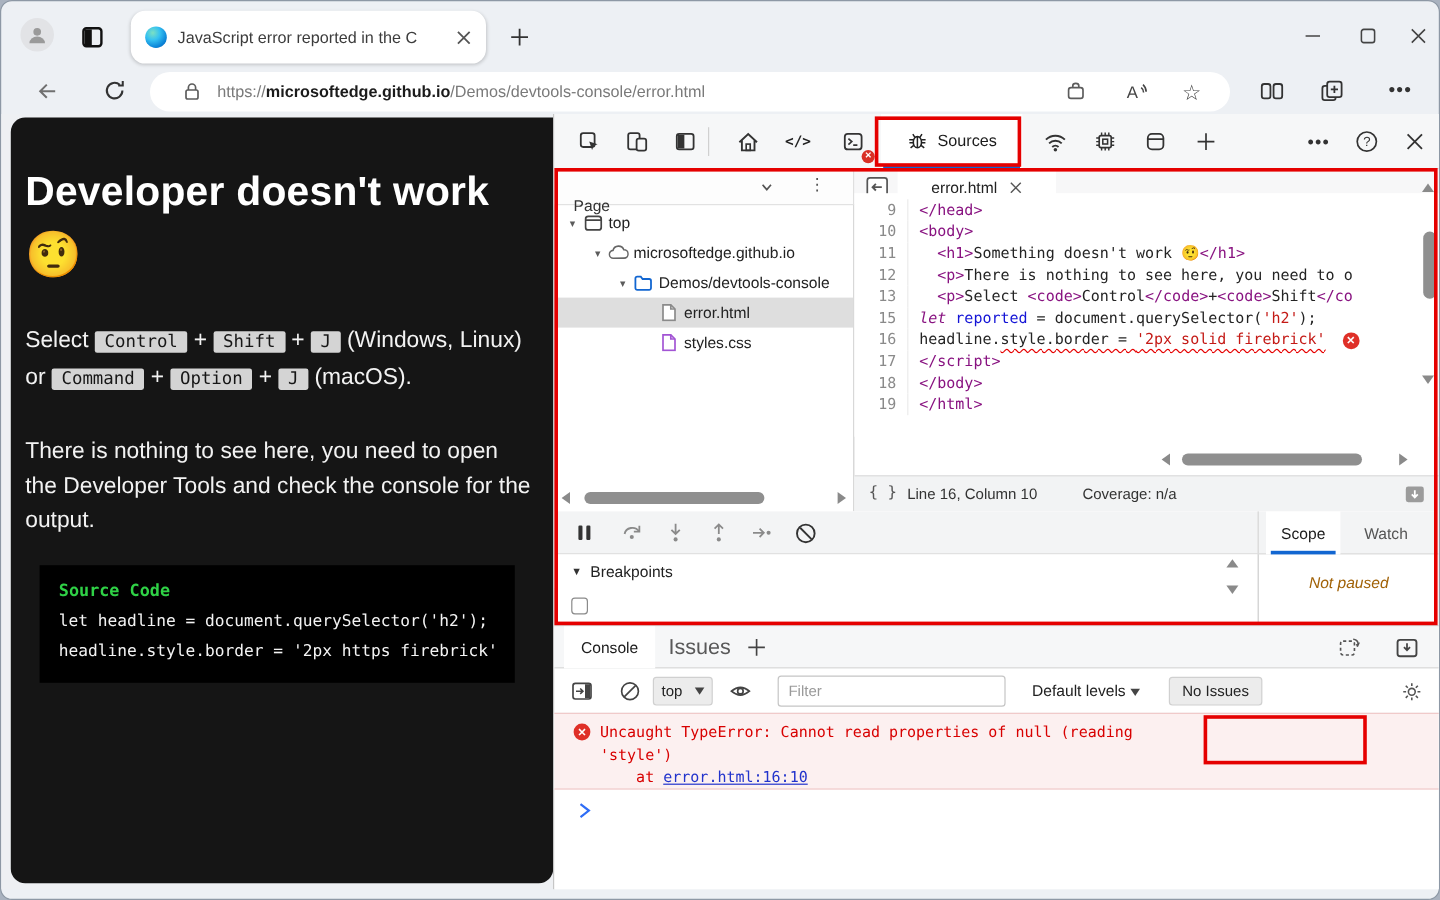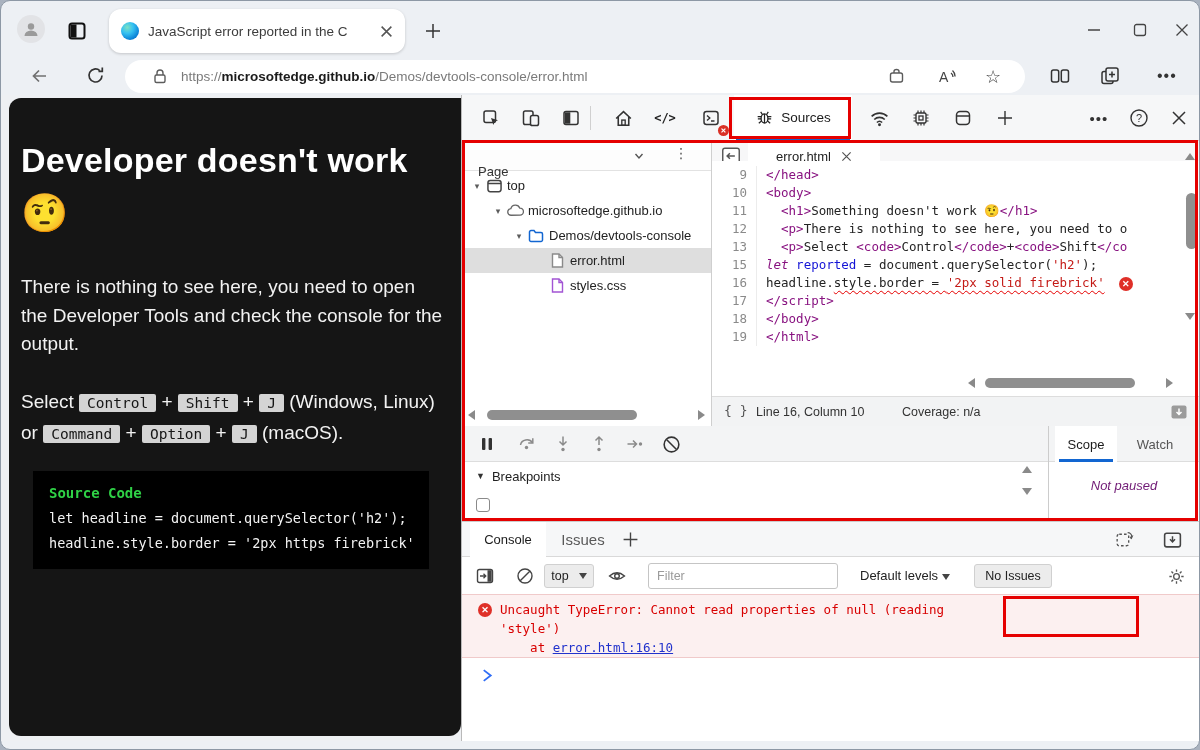--- a/index.html
+++ b/index.html
@@ -95,27 +95,27 @@
   .dbtn { position:absolute; top:6px; width:26px; height:24px; display:flex; align-items:center; justify-content:center; }
   #bp-row { position:absolute; left:0; top:36px; right:0; height:28px; display:flex; align-items:center; padding-left:14px; gap:7px; background:#fff; }
   #bp-row .tri { font-size:9px; color:#333; }
   #bp-label { font-size:13px; color:#222; }
   #bp-partial { position:absolute; left:14px; top:72px; width:14px; height:14px; border:1px solid #8a8a8a; border-radius:3px; background:#fff; }
   #dbg-right { position:absolute; left:586px; top:0; right:0; height:94px; border-left:1px solid #ccc; }
   #scope-tabs { position:absolute; left:0; top:0; right:0; height:36px; background:#f3f4f5; border-bottom:1px solid #ddd; }
   #tab-scope { position:absolute; left:6px; top:0; width:62px; height:36px; background:#fff; display:flex; align-items:center; justify-content:center; font-size:13px; color:#1b1b1b; }
   #tab-scope .bar { position:absolute; left:4px; right:4px; bottom:0; height:3px; background:#1266d1; }
   #tab-watch { position:absolute; left:76px; top:0; width:60px; height:36px; display:flex; align-items:center; justify-content:center; font-size:13px; color:#555; }
-  #not-paused { position:absolute; left:0; right:0; top:52px; text-align:center; font-size:13px; font-style:italic; color:#701a75; }
+  #not-paused { position:absolute; left:0; right:0; top:52px; text-align:center; font-size:13px; font-style:italic; color:#a16207; }
 
   
   #console { position:absolute; left:0; top:426px; right:0; bottom:0; border-top:1px solid #ccc; background:#fff; }
   #console-tabbar { position:absolute; left:0; top:0; right:0; height:35px; background:#f6f7f8; border-bottom:1px solid #d9d9d9; }
   #tab-console { position:absolute; left:8px; top:0; width:76px; height:35px; background:#fff; display:flex; align-items:center; justify-content:center; font-size:13px; color:#1b1b1b; }
-  #tab-issues { position:absolute; left:92px; top:0; width:58px; height:35px; display:flex; align-items:center; justify-content:center; font-size:15px; color:#595959; }
+  #tab-issues { position:absolute; left:92px; top:0; width:58px; height:35px; display:flex; align-items:center; justify-content:center; font-size:18px; color:#595959; }
   #console-toolbar { position:absolute; left:0; top:35px; right:0; height:38px; border-bottom:1px solid #e3e3e3; }
   .ctbtn { position:absolute; top:7px; width:26px; height:24px; display:flex; align-items:center; justify-content:center; }
   .pill { background:#ececec; border:1px solid #d0d0d0; border-radius:3px; font-size:12.5px; color:#222; display:flex; align-items:center; justify-content:center; gap:6px; }
   #ctx-pill { position:absolute; left:82px; top:7px; width:50px; height:24px; }
   #filter-input { position:absolute; left:186px; top:6px; width:190px; height:26px; border:1px solid #c5c5c5; border-radius:3px; font-size:12.5px; padding:0 8px; color:#333; font-family:"Liberation Sans",sans-serif; }
   #filter-input::placeholder { color:#9a9a9a; }
   #levels { position:absolute; left:398px; top:11px; font-size:13px; color:#222; }
   .dn-tri { display:inline-block; width:0; height:0; border-left:4.5px solid transparent; border-right:4.5px solid transparent; border-top:6px solid #444; margin-left:4px; vertical-align:middle; }
   #no-issues { position:absolute; left:512px; top:7px; width:78px; height:24px; }
   #error-block { position:absolute; left:0; top:72px; right:0; height:64px; background:#fcf0f0; border-top:1px solid #f0caca; border-bottom:1px solid #f0caca; font-family:"DejaVu Sans Mono",monospace; font-size:12.5px; color:#d80000; }
@@ -225,22 +225,22 @@
           <rect x="7" y="3" width="12" height="13" rx="2" fill="#edf0f4" stroke="#333" stroke-width="1.5"></rect>
           <path d="M13 6.5 V12.5 M10 9.5 H16" stroke="#333" stroke-width="1.5"></path>
         </svg>
       </div>
     <div class="abs" style="left:1156px;top:10px;font-size:16px;color:#333;letter-spacing:1px">•••</div>
   </div>
 
   <div id="page-pane">
     <div id="black-page">
       <div id="page-h1"><span>Developer doesn't work </span><span class="emoji">🤨</span></div>
+      <div id="page-p2">Select <kbd>Control</kbd> + <kbd>Shift</kbd> + <kbd>J</kbd> (Windows, Linux) or <kbd>Command</kbd> + <kbd>Option</kbd> + <kbd>J</kbd> (macOS).</div>
       <div id="page-p1">There is nothing to see here, you need to open the Developer Tools and check the console for the output.</div>
-      <div id="page-p2">Select <kbd>Control</kbd> + <kbd>Shift</kbd> + <kbd>J</kbd> (Windows, Linux) or <kbd>Command</kbd> + <kbd>Option</kbd> + <kbd>J</kbd> (macOS).</div>
       <div id="src-block">
         <div id="src-title">Source Code</div>
         <div class="src-line">let headline = document.querySelector('h2');</div>
         <div class="src-line">headline.style.border = '2px https firebrick'</div>
       </div>
     </div>
   </div>
 
   <div id="devtools">
 

